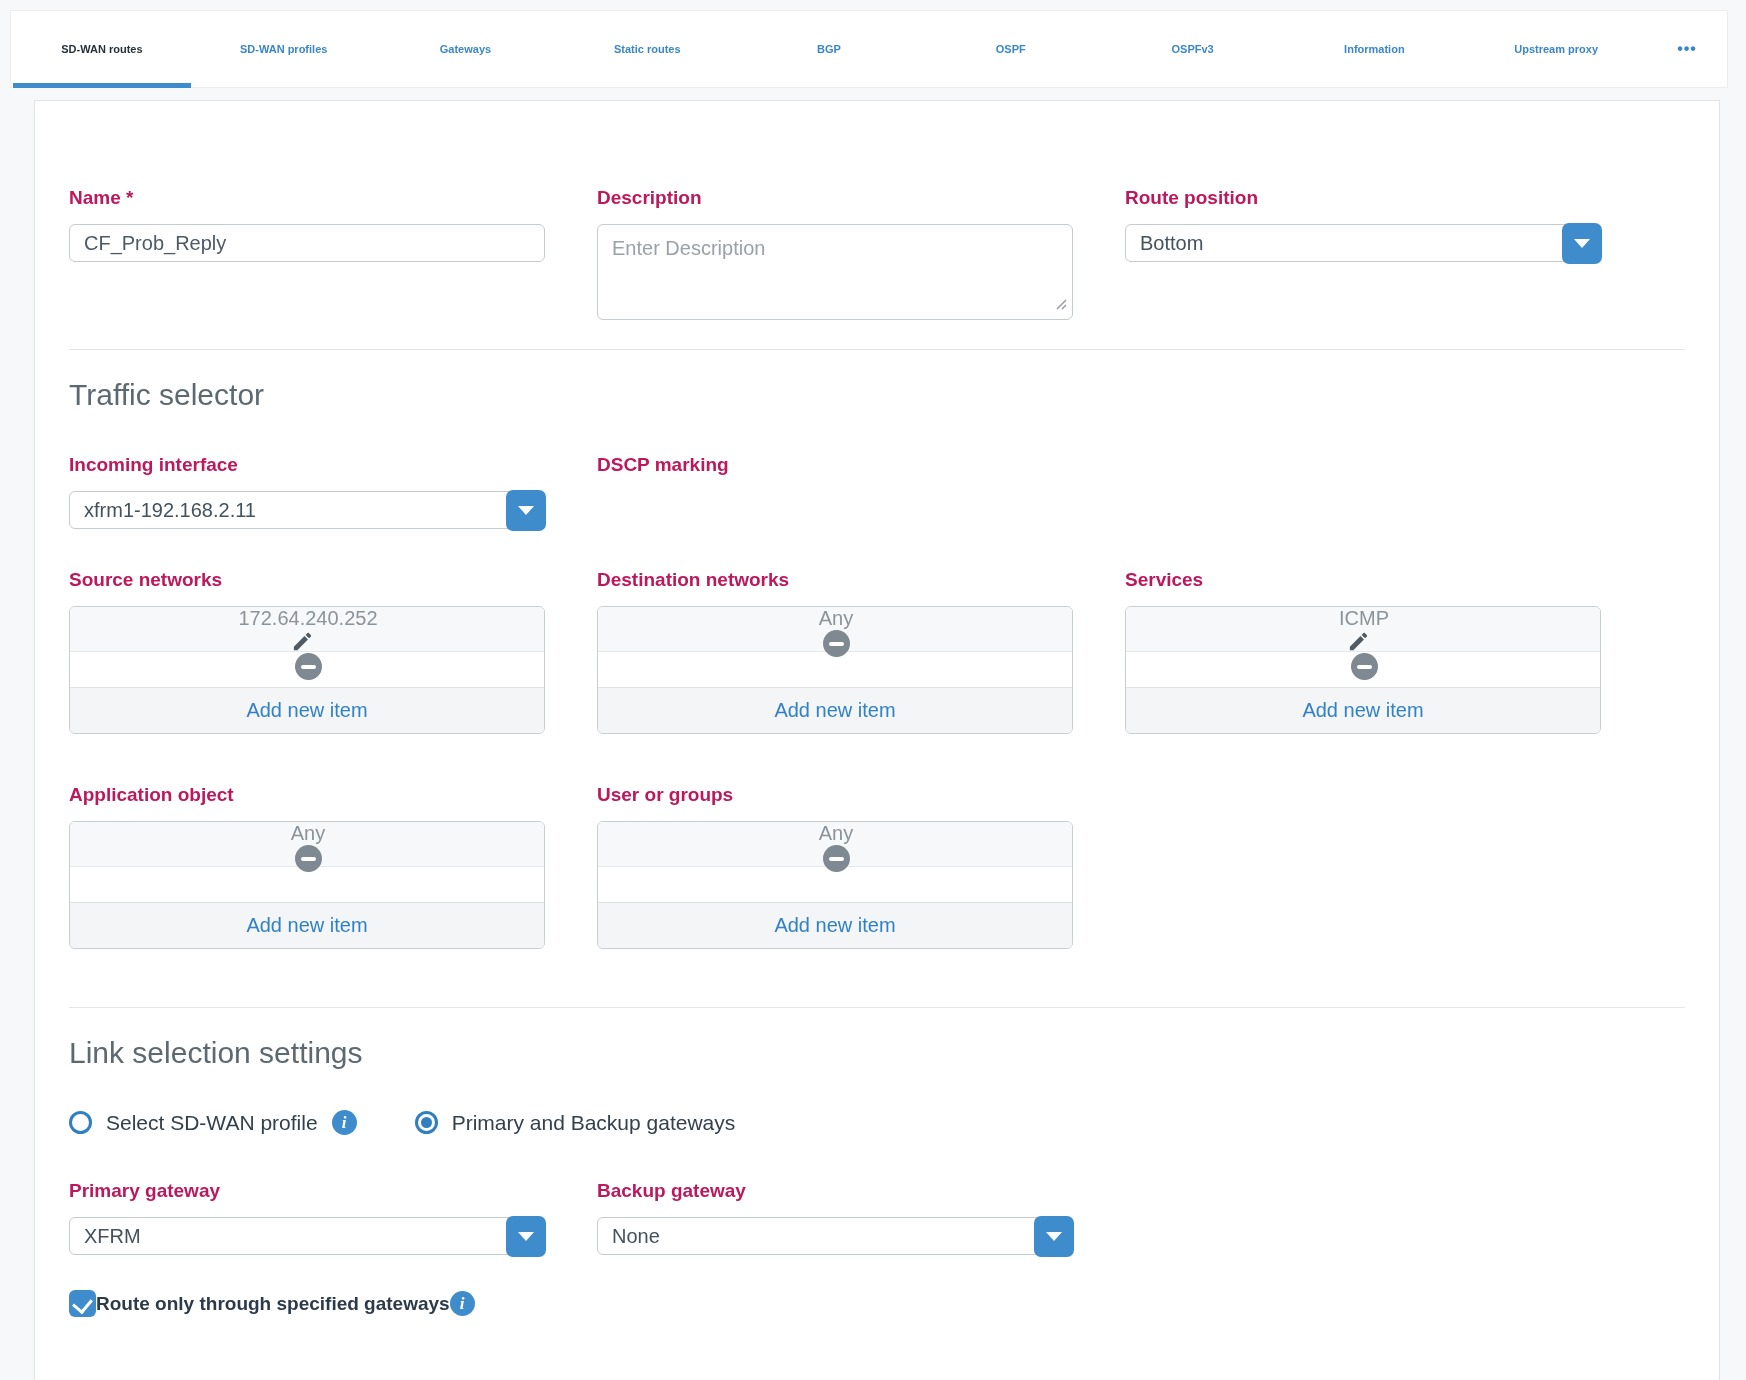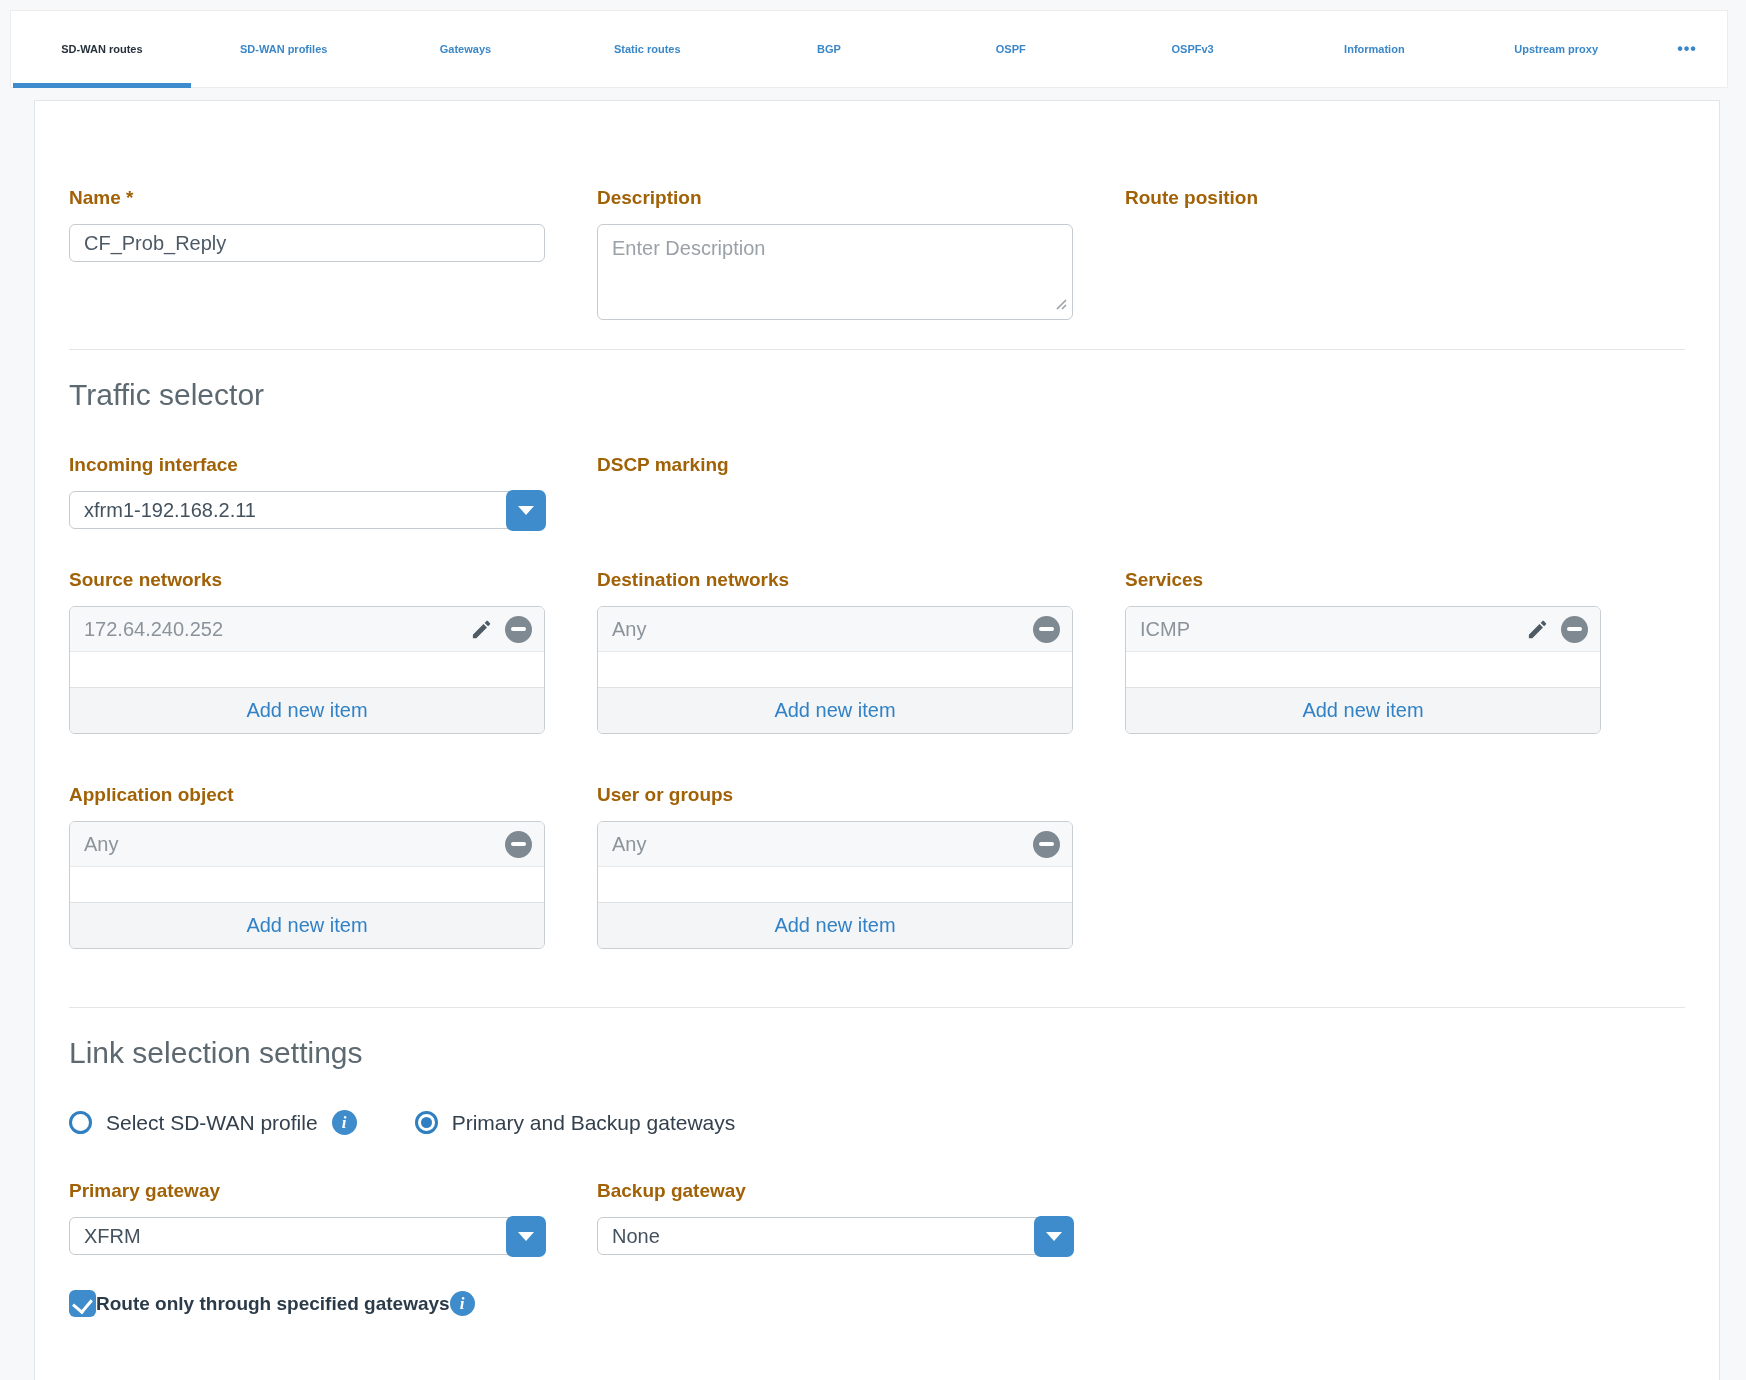--- a/index.html
+++ b/index.html
@@ -65,21 +65,21 @@
   .grid3 {
     display: grid;
     grid-template-columns: 476px 476px 476px;
     column-gap: 52px;
     align-items: start;
   }
 
   .field-label {
     font-size: 19px;
     font-weight: 700;
-    color: #a16207;
+    color: #be185d;
     margin-bottom: 15px;
   }
 
   .textbox {
     height: 38px;
     border: 1px solid #c5cbd0;
     border-radius: 6px;
     background: #fff;
     display: flex;
     align-items: center;
@@ -140,20 +140,21 @@
   }
   .lb-item {
     height: 45px;
     background: #f7f8f9;
     border-bottom: 1px solid #e6e9eb;
     display: flex;
     align-items: center;
     padding: 0 12px 0 14px;
     font-size: 20px;
     color: #8b939b;
+    flex-direction: column;
   }
   .lb-item .spacer { flex: 1; }
   .lb-empty { height: 35px; background: #fff; }
   .lb-footer {
     height: 46px;
     background: #f3f5f6;
     border-top: 1px solid #dfe2e4;
     display: flex;
     align-items: center;
     justify-content: center;
@@ -285,20 +286,26 @@
         <span>Enter Description</span>
         <span class="resize-handle">
           <svg width="15" height="15" viewBox="0 0 15 15">
               <path d="M14 5L5 14M14 10l-4 4" stroke="#9aa1a8" stroke-width="1.6" fill="none"></path>
             </svg>
         </span>
       </div>
     </div>
     <div>
       <div class="field-label">Route position</div>
+      <div class="selectbox">
+        <span>Bottom</span>
+        <span class="select-btn">
+            <span class="caret-down"></span>
+          </span>
+      </div>
     </div>
   </div>
 
   <hr class="divider">
 
   <h2 class="section-title mt-28">Traffic selector</h2>
 
   <div class="grid3 mt-42">
     <div>
       <div class="field-label">Incoming interface</div>

